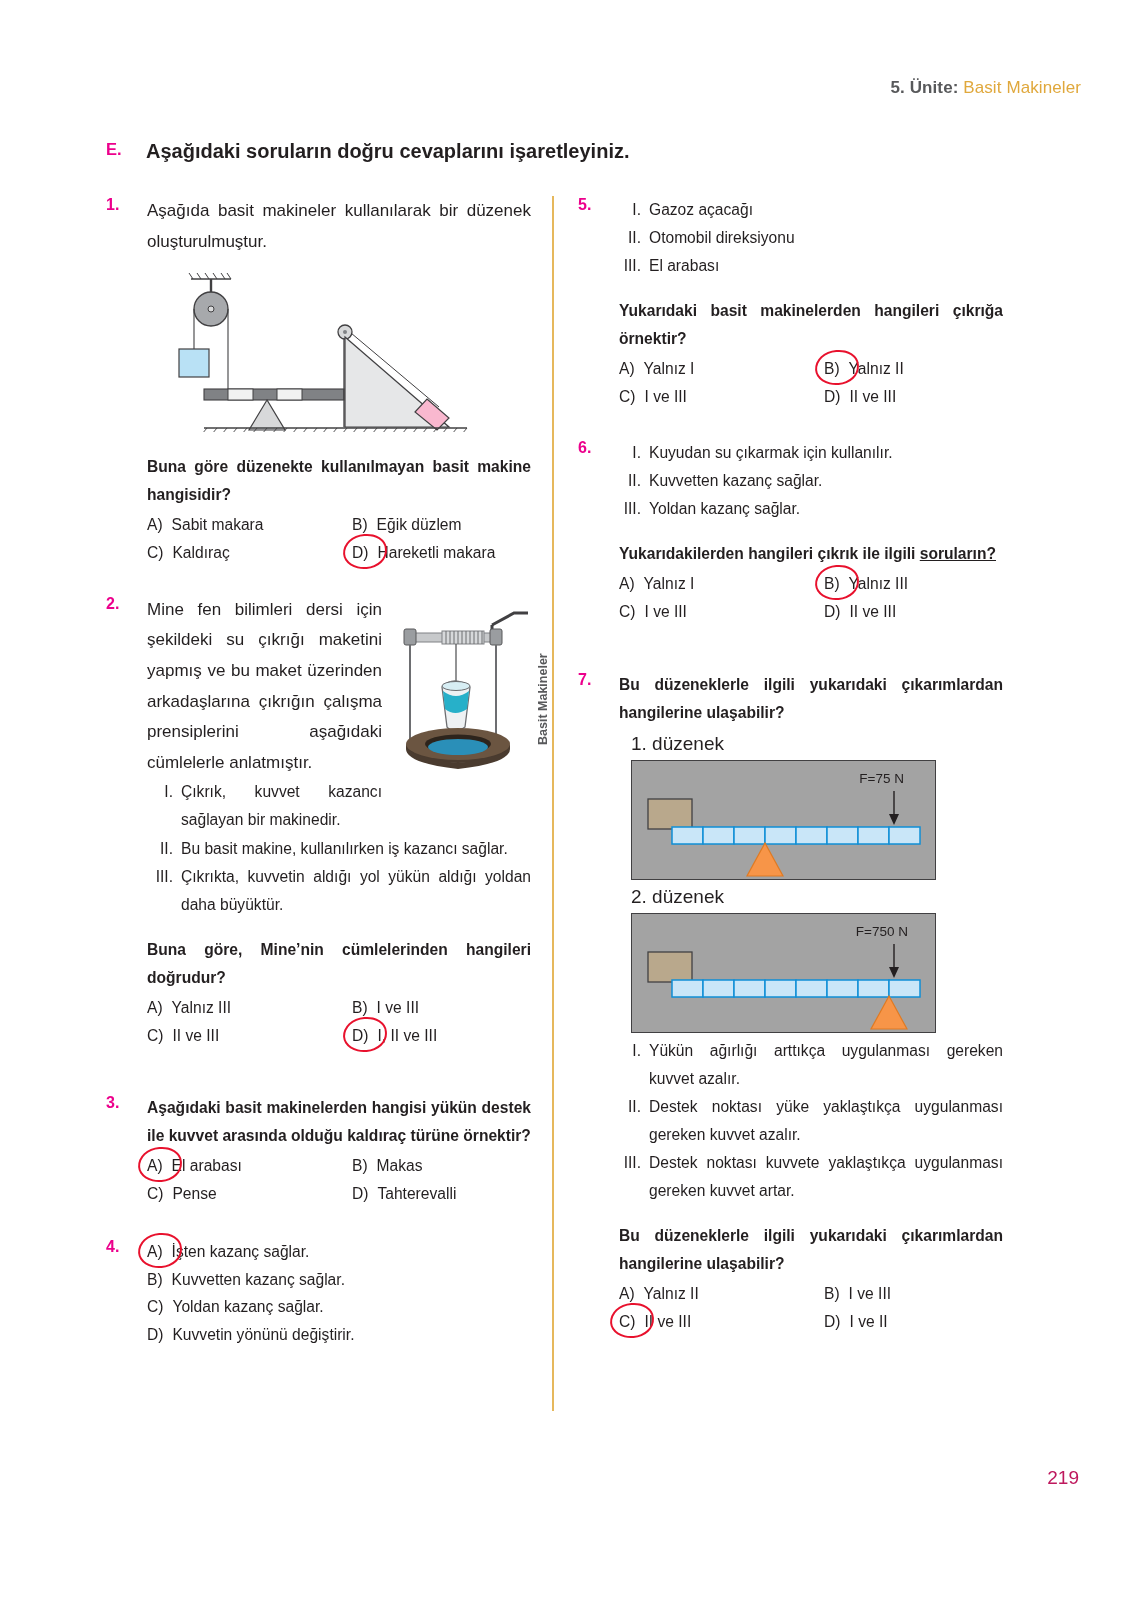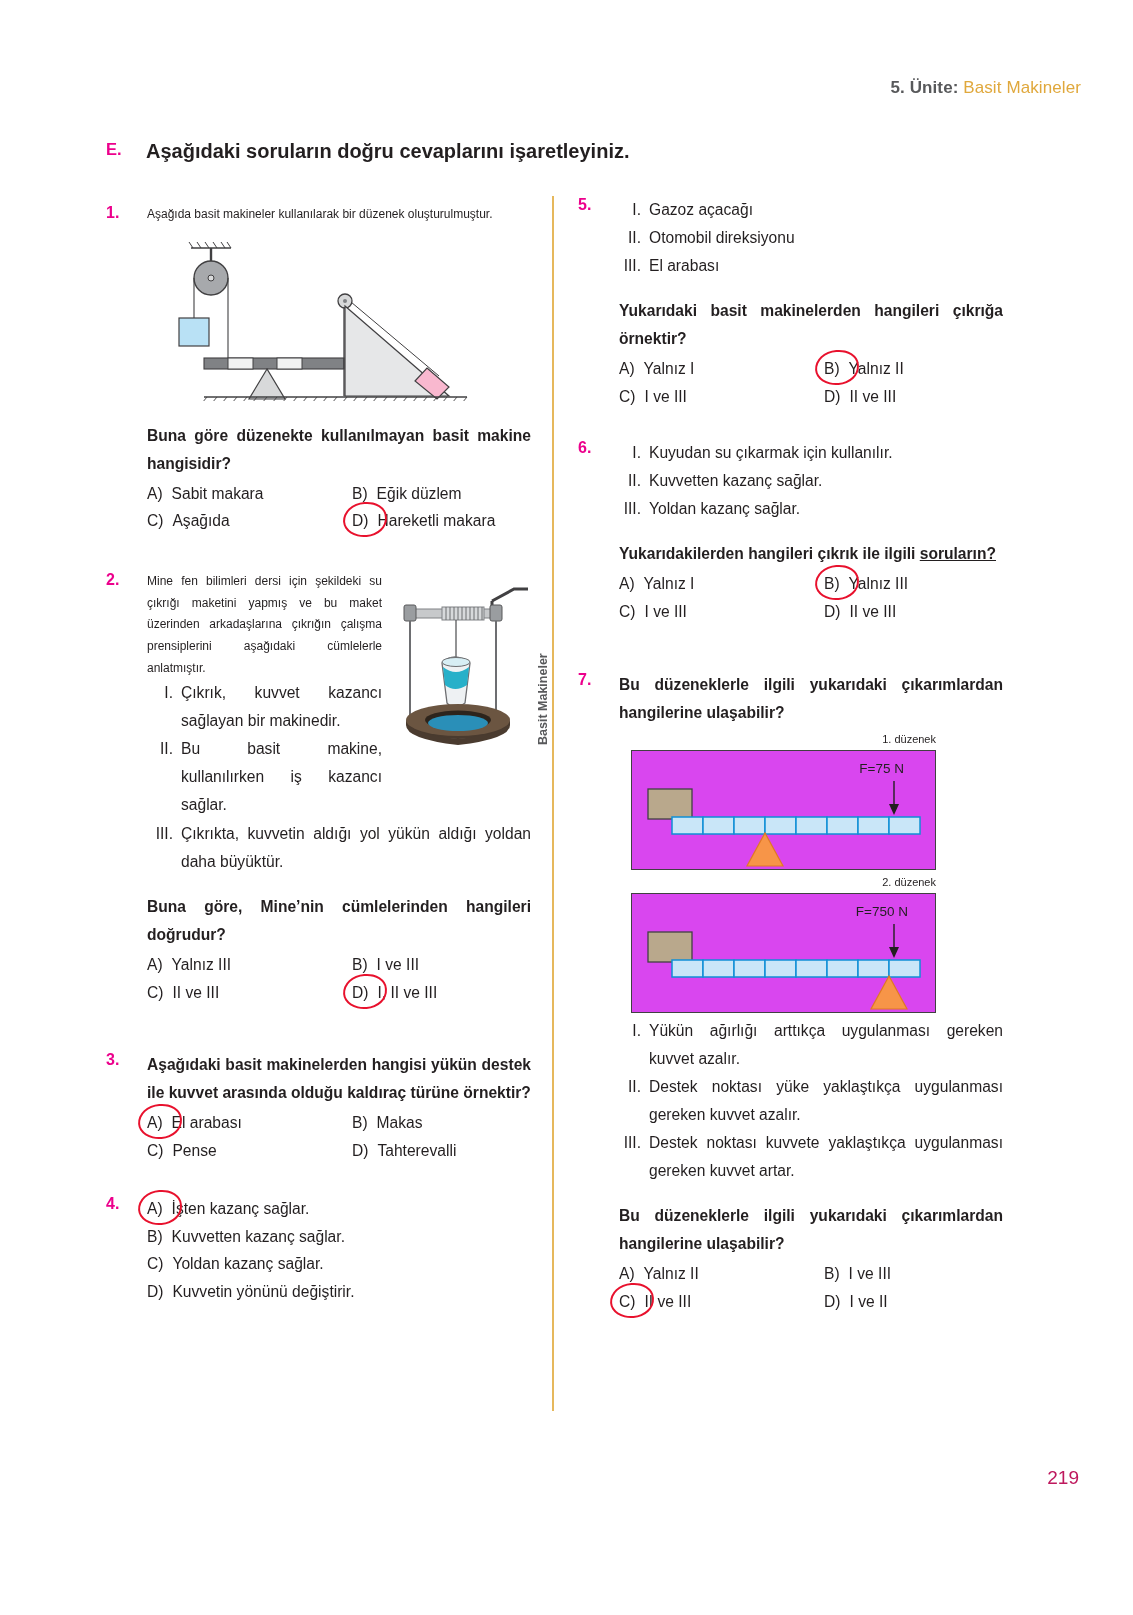--- a/index.html
+++ b/index.html
@@ -48,21 +48,21 @@
   }
 
   
   .q { position:relative; margin-bottom:20px; }
   .qnum {
     position:absolute; left:0; top:0;
     color:#ec008c; font-weight:bold; font-size:16px;
   }
   .qbody { margin-left:41px; }
 
-  .stem      { font-size:12px; line-height:1.80; text-align:justify;margin-top:8px; }
+  .stem      { font-size:17px; line-height:1.80; text-align:justify; }
   .stem-b    { font-size:15.6px; line-height:1.80; font-weight:bold; text-align:justify;margin-top:17px; }
   .stem-b .u { text-decoration:underline; }
 
   
   .rlist { list-style:none; margin:0; padding:0; }
   .rlist li { display:flex; font-size:15.6px; line-height:1.80; }
   .rlist .rn { width:34px; flex:0 0 34px; text-align:right; padding-right:8px; }
   .rlist .rt { flex:1; text-align:justify; }
 
   .rlist.narrow .rn { width:30px; flex:0 0 30px; }
@@ -90,22 +90,22 @@
   .fig1 { margin:10px 0 12px 2px; }
 
   
   .fig2 {
     float:right; width:135px; height:185px;
     margin:2px 0 4px 14px;
   }
 
   
   .setup { margin:6px 0 4px 12px; }
-  .setup-cap { text-align:right; font-size:11px; width:305px; margin:0 0 5px 0; }
-  .setup-box { width:305px; height:120px; border:1.4px solid #414042; position:relative; background:#d946ef; }
+  .setup-cap { text-align:left; font-size:19px; width:305px; margin:0 0 5px 0; }
+  .setup-box { width:305px; height:120px; border:1.4px solid #414042; position:relative; background:#a3a3a3; }
 
   .pagenum {
     position:absolute; right:54px; bottom:78px;
     font-size:19px; color:#be185d;
   }
   .spacer8 { height:8px; }
 </style>
 </head>
 <body>
 
@@ -210,21 +210,21 @@
               <span class="opttext">Sabit makara</span>
             </div>
             <div class="opt c2">
               <span class="optlabel">B)</span>
               <span class="opttext">Eğik düzlem</span>
             </div>
           </div>
           <div class="optrow">
             <div class="opt c1">
               <span class="optlabel">C)</span>
-              <span class="opttext">Aşağıda</span>
+              <span class="opttext">Kaldıraç</span>
             </div>
             <div class="opt c2 circled">
               <span class="optlabel">D)</span>
               <span class="opttext">Hareketli makara</span>
             </div>
           </div>
         </div>
       </div>
     </div>
 

